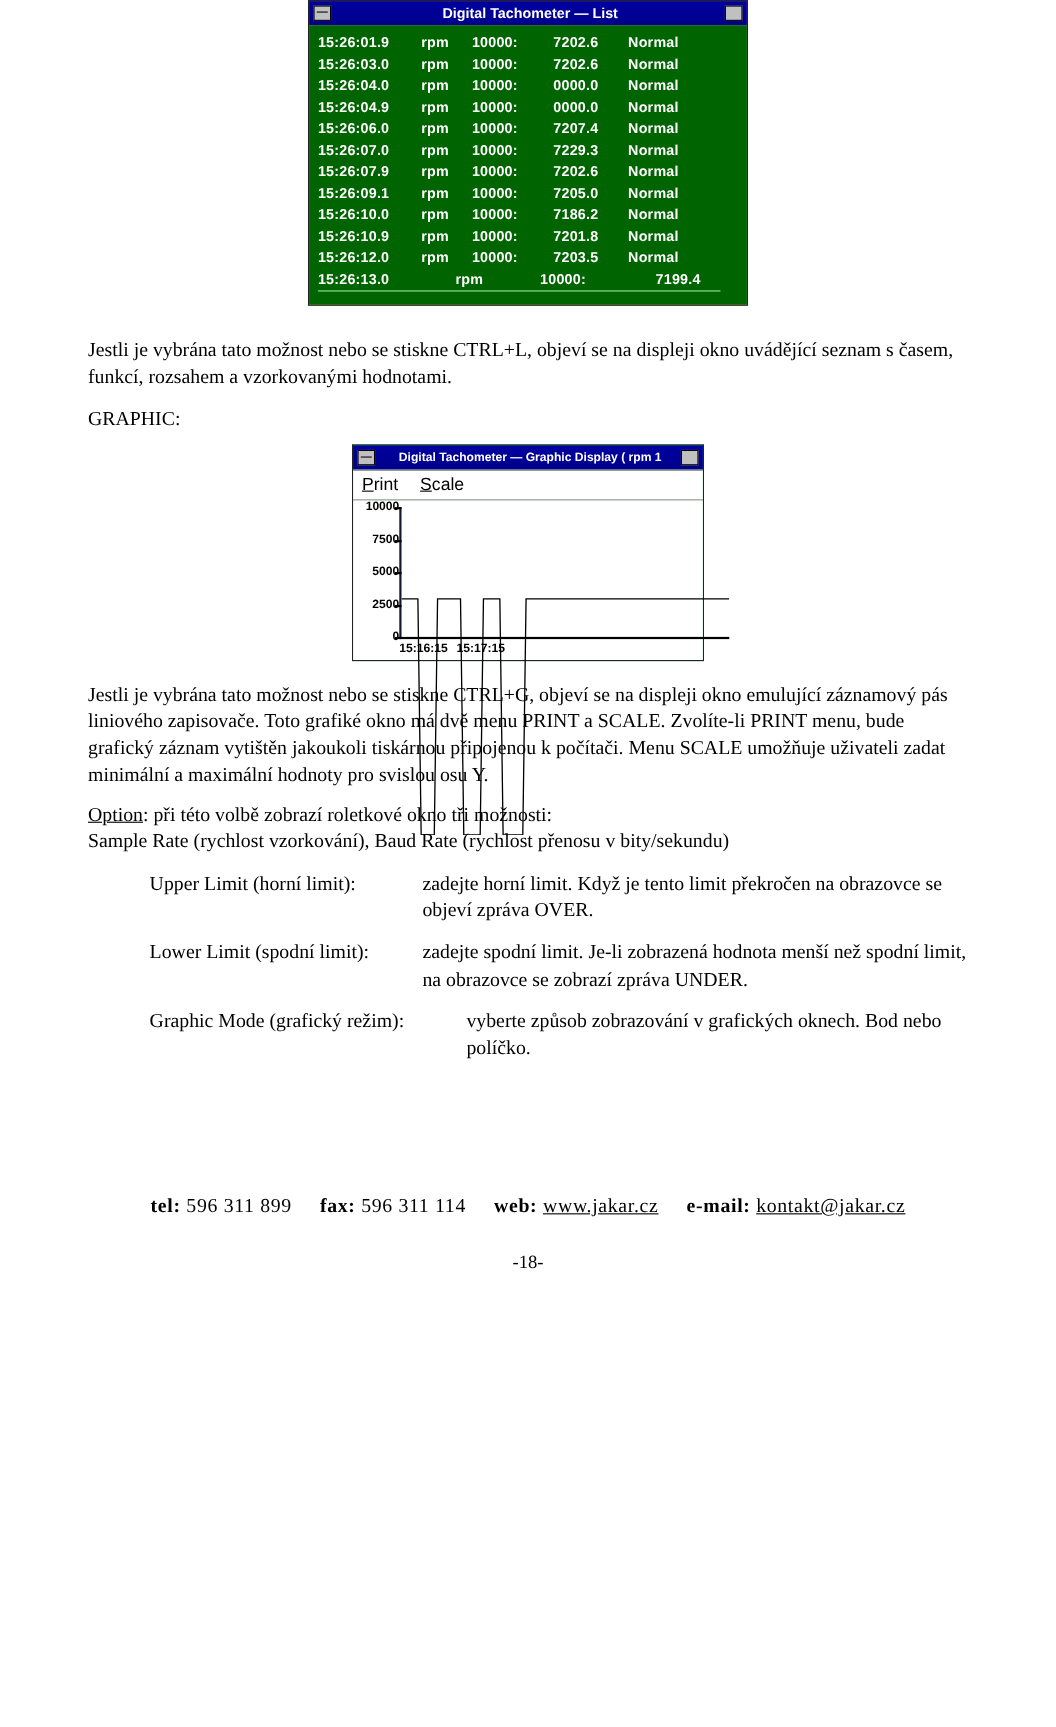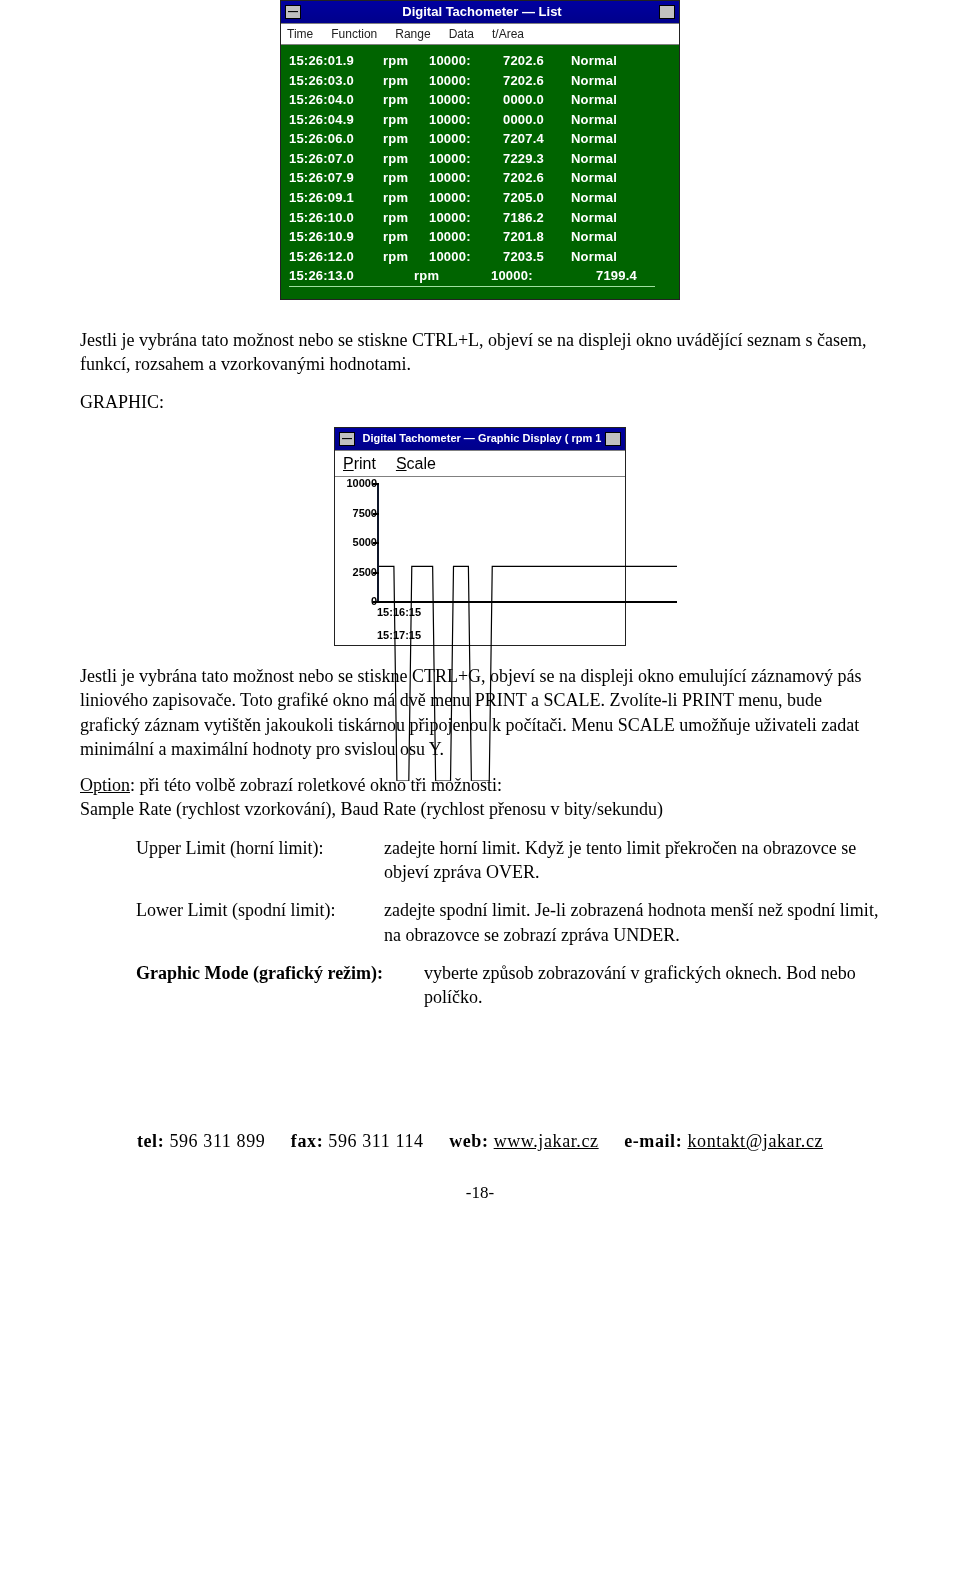--- a/index.html
+++ b/index.html
@@ -80,21 +80,21 @@
   }
   .listrow.last { border-bottom: 1px solid #9fe09f; gap: 37px; }
 
   
   p { margin: 12px 0; text-align: left; }
   .label { margin-top: 14px; }
 
   
   .gwin-wrap { display: flex; justify-content: center; margin: 6px 0 18px 0; }
   .gwin {
-    width: 292px;
+    width: 320px;
     border: 1px solid #222;
     background: #22c55e;
     font-family: "Lucida Console", Monaco, monospace;
     font-size: 12px;
   }
   .gmenubar {
     background: #fff;
     border-top: 1px solid #808080;
     border-bottom: 1px solid #808080;
     padding: 2px 8px;
@@ -136,21 +136,20 @@
   }
   .trace {
     position: absolute;
     left: 0; top: 0; right: 0; bottom: 0;
   }
   .xticks {
     margin-left: 34px;
     display: flex;
     gap: 8px;
     padding-top: 2px;
-    flex-direction: column;
   }
 
   
   .indent { margin-left: 56px; }
   .defrow {
     display: flex;
     align-items: flex-start;
     margin: 14px 0;
   }
   .defkey {
@@ -179,27 +178,20 @@
 </style>
 </head>
 <body>
 
 <div class="win-wrap">
   <div class="win">
     <div class="titlebar">
       <div class="sysmenu"></div>
       <div class="titletext">Digital Tachometer  —  List</div>
       <div class="winbtn"></div>
-    </div>
-    <div class="menubar">
-      <span>Time</span>
-      <span>Function</span>
-      <span>Range</span>
-      <span>Data</span>
-      <span>t/Area</span>
     </div>
     <div class="listgrid" id="listgrid">
         <div class="listrow">
           <div>15:26:01.9</div>
           <div>rpm</div>
           <div>10000:</div>
           <div>7202.6</div>
           <div>Normal</div>
         </div>
         <div class="listrow">
@@ -333,21 +325,21 @@
 <div class="indent">
   <div class="defrow">
     <div class="defkey">Upper Limit (horní limit):</div>
     <div class="defval">zadejte horní limit. Když je tento limit překročen na obrazovce se objeví zpráva OVER.</div>
   </div>
   <div class="defrow">
     <div class="defkey">Lower Limit (spodní limit):</div>
     <div class="defval">zadejte spodní limit. Je-li zobrazená hodnota menší než spodní limit, na obrazovce se zobrazí zpráva UNDER.</div>
   </div>
   <div class="defrow">
-    <div class="defkey" style="width:288px;font-weight:bold;">Graphic Mode (grafický režim):</div>
+    <div class="defkey" style="width:288px;">Graphic Mode (grafický režim):</div>
     <div class="defval">vyberte způsob zobrazování v grafických oknech. Bod nebo políčko.</div>
   </div>
 </div>
 
 <div class="footer">
   <b>tel:</b>
   <span>596 311 899</span>
   &nbsp;&nbsp;&nbsp;
   <b>fax:</b>
   <span>596 311 114</span>

